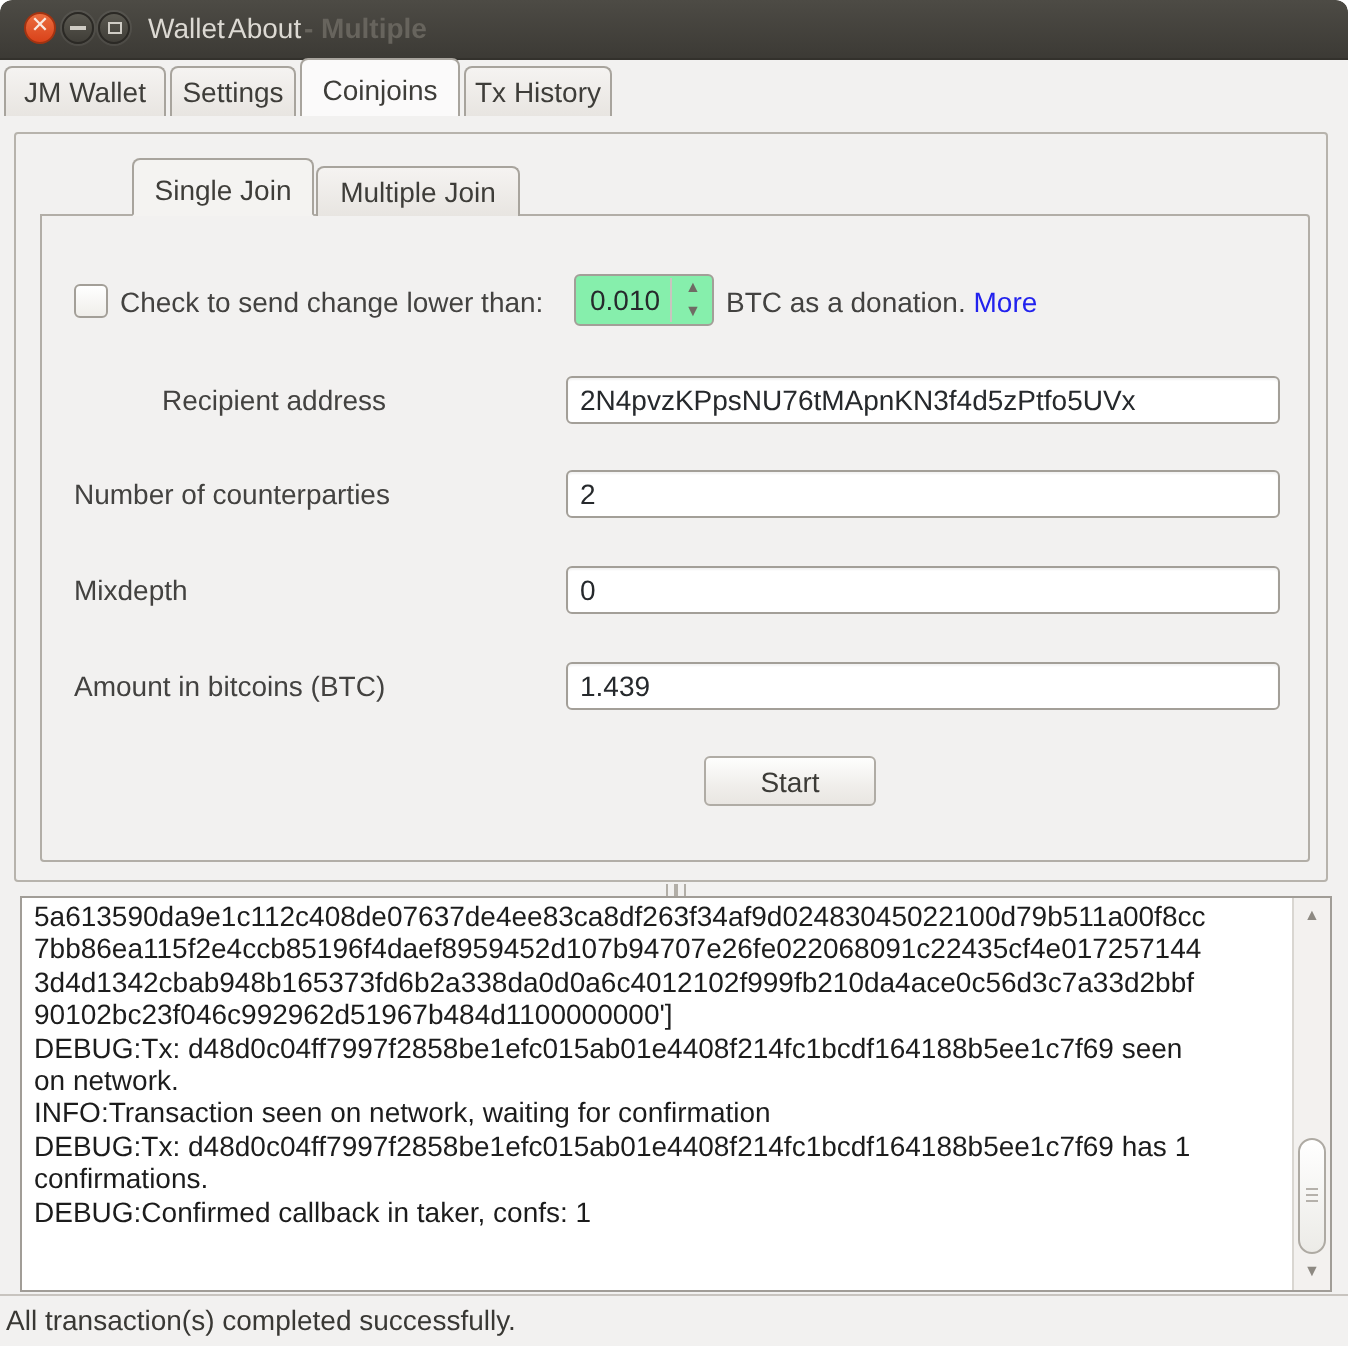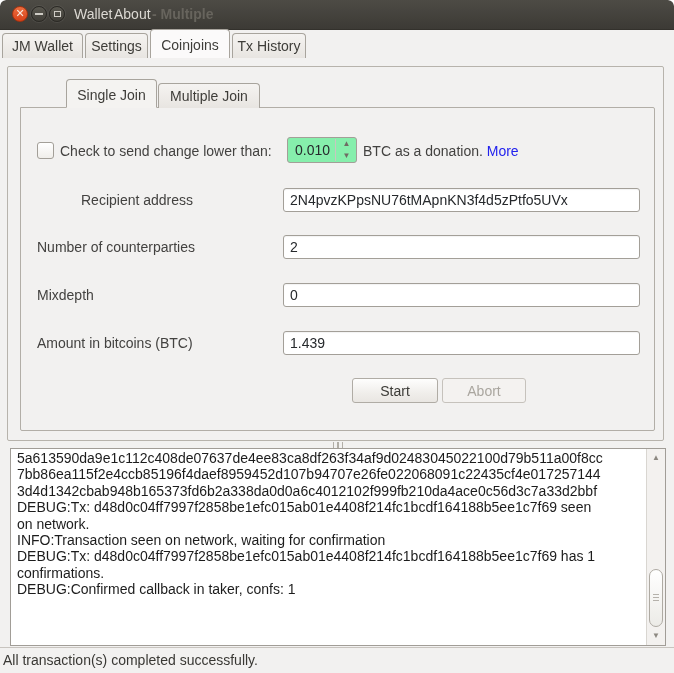--- a/index.html
+++ b/index.html
@@ -138,33 +138,33 @@
   <div class="flabel" style="top:239px;">Number of counterparties</div>
   <input class="tinput" style="top: 235px;" value="2">
 
   <div class="flabel" style="top:287px;">Mixdepth</div>
   <input class="tinput" style="top: 283px;" value="0">
 
   <div class="flabel" style="top:335px;">Amount in bitcoins (BTC)</div>
   <input class="tinput" style="top: 331px;" value="1.439">
 
   <button class="btn btn-start">Start</button>
-  <button class="btn btn-abort" disabled="">Abort</button>
 
   <div class="splitter">
       <span></span>
       <span></span>
       <span></span>
     </div>
 
   <div class="logbox">
     <div class="logtext">
       <div>5a613590da9e1c112c408de07637de4ee83ca8df263f34af9d02483045022100d79b511a00f8cc</div>
       <div>7bb86ea115f2e4ccb85196f4daef8959452d107b94707e26fe022068091c22435cf4e017257144</div>
       <div>3d4d1342cbab948b165373fd6b2a338da0d0a6c4012102f999fb210da4ace0c56d3c7a33d2bbf</div>
+      <div>90102bc23f046c992962d51967b484d1100000000']</div>
       <div>DEBUG:Tx: d48d0c04ff7997f2858be1efc015ab01e4408f214fc1bcdf164188b5ee1c7f69 seen</div>
       <div>on network.</div>
       <div>INFO:Transaction seen on network, waiting for confirmation</div>
       <div>DEBUG:Tx: d48d0c04ff7997f2858be1efc015ab01e4408f214fc1bcdf164188b5ee1c7f69 has 1</div>
       <div>confirmations.</div>
       <div>DEBUG:Confirmed callback in taker, confs: 1</div>
     </div>
     <div class="scrollbar">
       <div class="sb-arrow sb-up">▲</div>
       <div class="sb-thumb">

